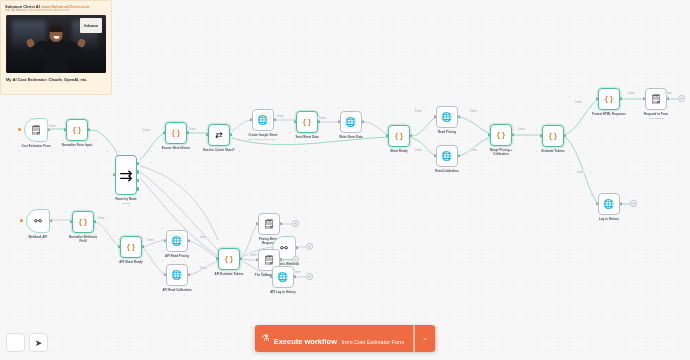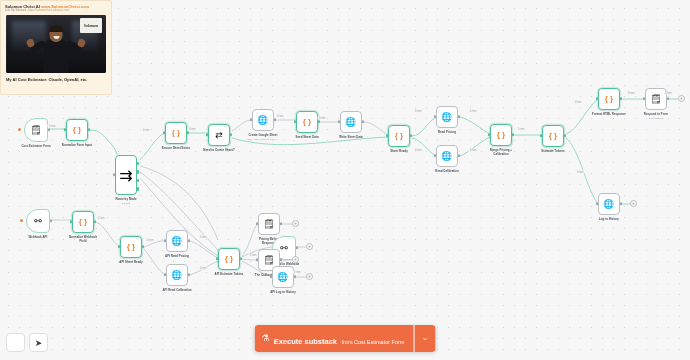--- a/index.html
+++ b/index.html
@@ -456,21 +456,21 @@
     </div>
     <div class="logo">Solomon</div>
   </div>
   <div class="pcap">My AI Cost Estimator: Claude, OpenAI, etc.</div>
 </div>
 
 <div id="execbar">
   <div class="main">
     <span class="flask">⚗</span>
     <span class="txts">
-      <span class="t1">Execute substack</span>
+      <span class="t1">Execute workflow</span>
       <span class="t2">from Cost Estimator Form</span>
     </span>
   </div>
   <div class="divider"></div>
   <div class="caret">⌄</div>
 </div>
 
 <div id="tools">
   <div class="tbtn"></div>
   <div class="tbtn">➤</div>

